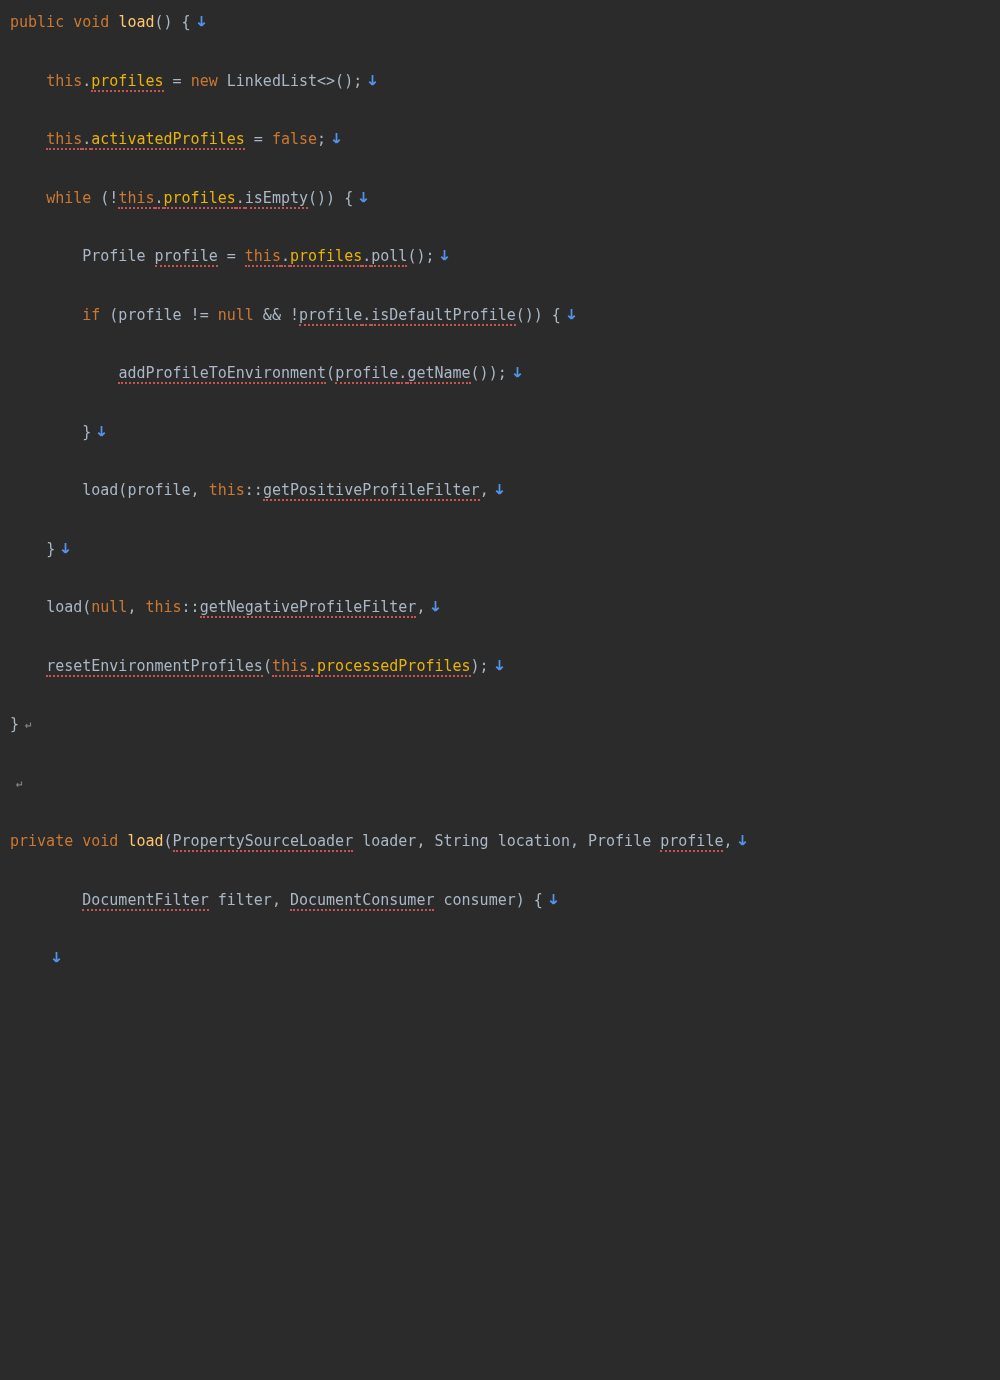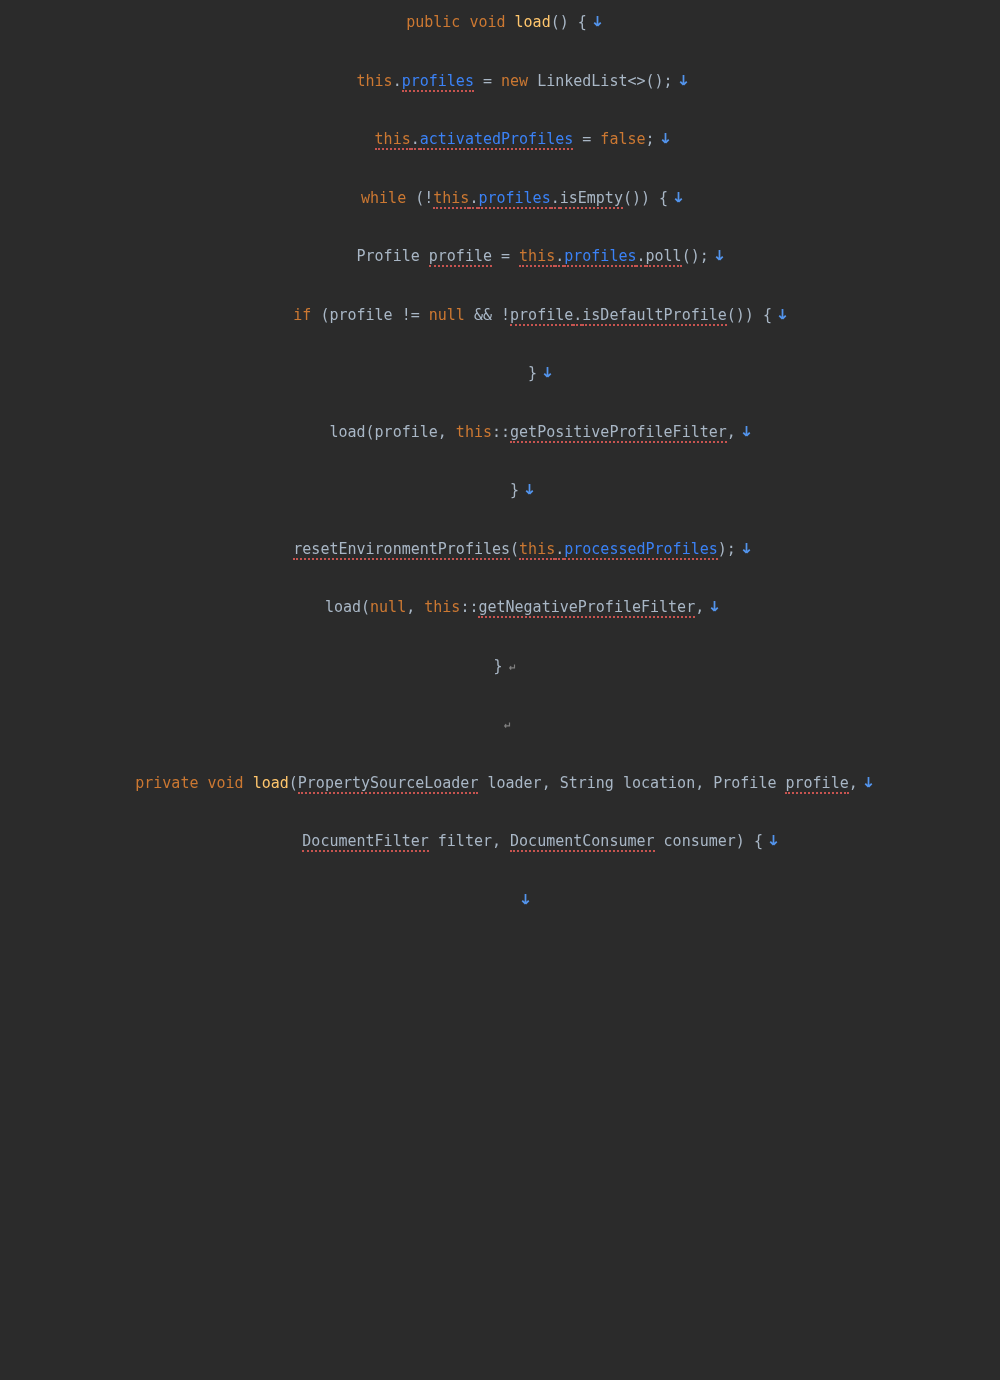--- a/index.html
+++ b/index.html
@@ -1,22 +1,22 @@
 <!DOCTYPE html>
 <html><head>
 <meta charset="utf-8">
 <style>
   html,body{margin:0;padding:0;background:#2b2b2b;color:#a9b7c6;font-family:"Menlo","Consolas","DejaVu Sans Mono",monospace;font-size:15px;line-height:1.95;}
   .editor{width:1000px;min-height:1380px;padding:8px 0 0 6px;box-sizing:border-box;white-space:pre;}
-  .line{display:block;padding-left:4px;text-align:center;}
+  .line{display:block;padding-left:4px;}
   .tok{display:inline;}
   .kw{color:#cc7832;}            
   .mth{color:#ffc66d;}           
   .id{color:#a9b7c6;}            
-  .fld{color:#3b82f6;}           
+  .fld{color:#eab308;}           
   .pun{color:#a9b7c6;}           
   .typ{color:#a9b7c6;}           
   .u-red{position:relative;border-bottom:2px dotted #c75450;}
   .arrow-icon{display:inline-block;width:13px;height:13px;margin-left:4px;vertical-align:-1px;fill:none;stroke:#5394ec;stroke-width:1.6;}
   .ret-icon{display:inline-block;width:10px;height:10px;margin-left:4px;vertical-align:-1px;fill:none;stroke:#808080;stroke-width:1.4;}
 </style>
 </head>
 <body>
 
 <div class="editor" id="editor"><span class="line"><span class="tok kw">public</span><span class="tok pun"> </span><span class="tok kw">void</span><span class="tok pun"> </span><span class="tok mth">load</span><span class="tok pun">() {</span><svg class="arrow-icon" viewBox="0 0 12 12">
@@ -30,33 +30,36 @@
       </svg></span>
 <span class="line">    <span class="tok kw">while</span><span class="tok pun"> (!</span><span class="tok kw u-red">this</span><span class="tok pun u-red">.</span><span class="tok fld u-red">profiles</span><span class="tok pun u-red">.</span><span class="tok id u-red">isEmpty</span><span class="tok pun">()) {</span><svg class="arrow-icon" viewBox="0 0 12 12">
         <path d="M6 1 L6 10 M6 10 L3 7 M6 10 L9 7"></path>
       </svg></span>
 <span class="line">        <span class="tok typ">Profile </span><span class="tok id u-red">profile</span><span class="tok pun"> = </span><span class="tok kw u-red">this</span><span class="tok pun u-red">.</span><span class="tok fld u-red">profiles</span><span class="tok pun u-red">.</span><span class="tok id u-red">poll</span><span class="tok pun">();</span><svg class="arrow-icon" viewBox="0 0 12 12">
         <path d="M6 1 L6 10 M6 10 L3 7 M6 10 L9 7"></path>
       </svg></span>
 <span class="line">        <span class="tok kw">if</span><span class="tok pun"> (profile != </span><span class="tok kw">null</span><span class="tok pun"> &amp;&amp; !</span><span class="tok id u-red">profile</span><span class="tok pun u-red">.</span><span class="tok id u-red">isDefaultProfile</span><span class="tok pun">()) {</span><svg class="arrow-icon" viewBox="0 0 12 12">
         <path d="M6 1 L6 10 M6 10 L3 7 M6 10 L9 7"></path>
       </svg></span>
+<span class="line">            <span class="tok id u-red">addProfileToEnvironment</span><span class="tok pun">(</span><span class="tok id u-red">profile</span><span class="tok pun u-red">.</span><span class="tok id u-red">getName</span><span class="tok pun">());</span><svg class="arrow-icon" viewBox="0 0 12 12">
+        <path d="M6 1 L6 10 M6 10 L3 7 M6 10 L9 7"></path>
+      </svg></span>
 <span class="line">        <span class="tok pun">}</span><svg class="arrow-icon" viewBox="0 0 12 12">
         <path d="M6 1 L6 10 M6 10 L3 7 M6 10 L9 7"></path>
       </svg></span>
 <span class="line">        <span class="tok id">load(profile, </span><span class="tok kw">this</span><span class="tok pun">::</span><span class="tok id u-red">getPositiveProfileFilter</span><span class="tok pun">,</span><svg class="arrow-icon" viewBox="0 0 12 12">
         <path d="M6 1 L6 10 M6 10 L3 7 M6 10 L9 7"></path>
       </svg></span>
 <span class="line">    <span class="tok pun">}</span><svg class="arrow-icon" viewBox="0 0 12 12">
         <path d="M6 1 L6 10 M6 10 L3 7 M6 10 L9 7"></path>
       </svg></span>
-<span class="line">    <span class="tok id u-red">resetEnvironmentProfiles</span><span class="tok pun">(</span><span class="tok kw u-red">this</span><span class="tok pun u-red">.</span><span class="tok fld u-red">processedProfiles</span><span class="tok pun">);</span><svg class="arrow-icon" viewBox="0 0 12 12">
+<span class="line">    <span class="tok id">load(</span><span class="tok kw">null</span><span class="tok pun">, </span><span class="tok kw">this</span><span class="tok pun">::</span><span class="tok id u-red">getNegativeProfileFilter</span><span class="tok pun">,</span><svg class="arrow-icon" viewBox="0 0 12 12">
         <path d="M6 1 L6 10 M6 10 L3 7 M6 10 L9 7"></path>
       </svg></span>
-<span class="line">    <span class="tok id">load(</span><span class="tok kw">null</span><span class="tok pun">, </span><span class="tok kw">this</span><span class="tok pun">::</span><span class="tok id u-red">getNegativeProfileFilter</span><span class="tok pun">,</span><svg class="arrow-icon" viewBox="0 0 12 12">
+<span class="line">    <span class="tok id u-red">resetEnvironmentProfiles</span><span class="tok pun">(</span><span class="tok kw u-red">this</span><span class="tok pun u-red">.</span><span class="tok fld u-red">processedProfiles</span><span class="tok pun">);</span><svg class="arrow-icon" viewBox="0 0 12 12">
         <path d="M6 1 L6 10 M6 10 L3 7 M6 10 L9 7"></path>
       </svg></span>
 <span class="line"><span class="tok pun">}</span><svg class="ret-icon" viewBox="0 0 12 12">
         <path d="M9 3 L9 7 L3 7 M3 7 L5 5 M3 7 L5 9"></path>
       </svg></span>
 <span class="line"><span class="tok pun"></span><svg class="ret-icon" viewBox="0 0 12 12">
         <path d="M9 3 L9 7 L3 7 M3 7 L5 5 M3 7 L5 9"></path>
       </svg></span>
 <span class="line"><span class="tok kw">private</span><span class="tok pun"> </span><span class="tok kw">void</span><span class="tok pun"> </span><span class="tok mth">load</span><span class="tok pun">(</span><span class="tok typ u-red">PropertySourceLoader</span><span class="tok pun"> loader, String location, Profile </span><span class="tok id u-red">profile</span><span class="tok pun">,</span><svg class="arrow-icon" viewBox="0 0 12 12">
         <path d="M6 1 L6 10 M6 10 L3 7 M6 10 L9 7"></path>

